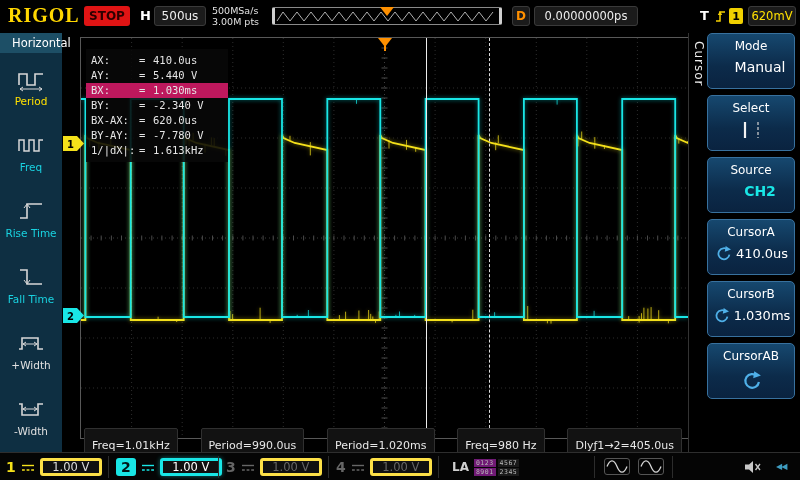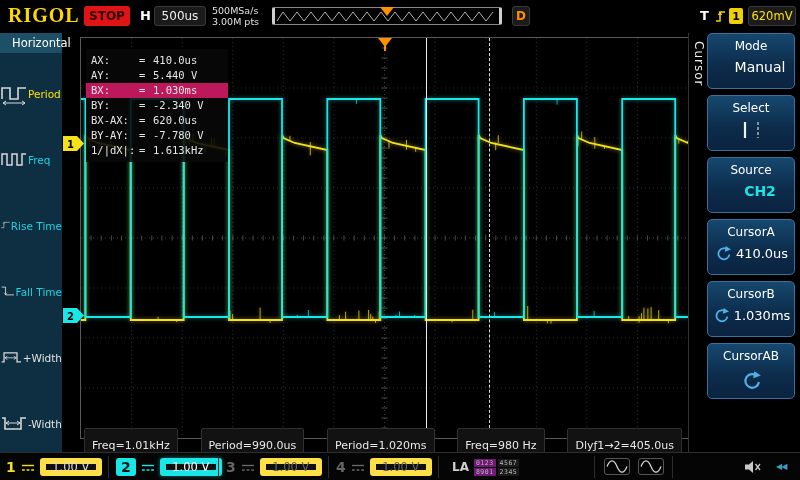--- a/index.html
+++ b/index.html
@@ -24,21 +24,21 @@
   #dlabel{left:512px;top:6px;width:18px;height:20px;color:#ff9000;font-weight:bold;}
   #delayval{left:534px;top:6px;width:104px;height:20px;font-size:11.5px;}
   #tlabel{left:700px;top:8px;font-size:13px;font-weight:bold;color:#fff;}
   #trigedge{left:714px;top:8px;}
   #trigsrc{left:729px;top:8px;width:14px;height:16px;background:#f0d000;color:#000;
            border-radius:2px;font-size:11px;font-weight:bold;display:flex;align-items:center;justify-content:center;}
   #triglevel{left:748px;top:6px;width:48px;height:20px;color:#ffe000;font-size:11.5px;}
   
   #leftmenu{left:0;top:33px;width:62px;height:419px;background:#0e2f42;}
   #leftmenu-title{height:20px;background:#1d4f66;color:#fff;font-size:11.5px;line-height:20px;padding-left:12px;}
-  .h-item{display:flex;align-items:center;margin-top:13px;height:53px;cursor:default;}
+  .h-item{display:flex;flex-direction:column;align-items:center;margin-top:13px;height:53px;cursor:default;}
   .h-lbl{font-size:10.5px;margin-top:3px;white-space:nowrap;}
   .c-y{color:#ffe000;} .c-c{color:#19d2e0;} .c-w{color:#e0e0e0;}
   
   #grid{left:80px;top:37px;width:607px;height:400px;border:1px solid #585858;box-sizing:content-box;}
   #cursor-a{top:0;width:1px;height:400px;background:#ececec;}
   #cursor-b{top:0;width:0;height:400px;border-left:1px dashed #dcdcdc;}
   #trig-tri{top:0;width:0;height:0;border-left:7px solid transparent;border-right:7px solid transparent;
             border-top:9px solid #ff9000;}
   #trig-stem{top:8px;width:2px;height:5px;background:#ff9000;}
   #readout{left:5px;top:11px;width:142px;background:rgba(8,8,8,0.88);padding:4px 0;}
@@ -50,21 +50,21 @@
   #ch2-trace,#ch2-spikes{filter:drop-shadow(0 0 2px rgba(0,230,230,.55));}
   
   #measbar{left:84px;top:438px;width:598px;height:14px;display:flex;justify-content:space-between;align-items:center;}
   .m-chip{background:#121212;border:1px solid #303030;border-radius:2px;padding:16px 7px;height:14px;
           display:flex;align-items:center;font-size:11px;color:#e8e8e8;white-space:nowrap;box-sizing:border-box;}
   
   #chbar{left:0;top:452px;width:800px;height:28px;background:#050505;border-top:1px solid #2e2e2e;box-sizing:border-box;}
   .ch{position:absolute;top:4px;height:20px;display:flex;align-items:center;gap:5px;}
   .chnum{font-size:14px;font-weight:bold;color:#f5e11a;}
   .chnum.sel{background:#19e6e6;color:#001416;padding:0 5px;border-radius:3px;height:18px;display:flex;align-items:center;}
-  .chval{width:62px;height:18px;border:6px solid #fde047;background:#101010;border-radius:3px;display:flex;
+  .chval{width:62px;height:18px;border:3px solid #fde047;background:#101010;border-radius:3px;display:flex;
          align-items:center;justify-content:center;font-size:11.5px;color:#dcdcdc;box-sizing:border-box;}
   .chval.selv{border-color:#19e6e6;box-shadow:0 0 5px rgba(25,230,230,.45);color:#fff;}
   .dim .chnum{color:#666;} .dim .chval{color:#666;}
   .vdiv{position:absolute;top:3px;width:1px;height:22px;background:#2c2c2c;}
   #la{left:452px;}
   #la-label{font-size:12px;font-weight:bold;color:#d0d0d0;}
   #la-grid{display:flex;flex-direction:column;gap:1px;}
   .la-row{display:flex;}
   .la-g{background:#701a75;color:#b8b8b8;font-family:"DejaVu Sans Mono","Liberation Mono",monospace;
         font-size:6.5px;line-height:8px;padding:0 2px;letter-spacing:.5px;}
@@ -98,20 +98,21 @@
       <div>500MSa/s</div>
       <div>3.00M pts</div>
     </div>
     <div id="membar" class="abs">
       <svg width="222" height="16">
         <path id="zigzag" fill="none" stroke="#b0b0b0" stroke-width="1" d="M2 13 L8 4 L15 13 L22 4 L29 13 L36 4 L43 13 L50 4 L57 13 L64 4 L71 13 L78 4 L85 13 L92 4 L99 13 L106 4 L113 13 L120 4 L127 13 L134 4 L141 13 L148 4 L155 13 L162 4 L169 13 L176 4 L183 13 L190 4 L197 13 L204 4 L211 13 L218 4"></path>
       </svg>
       <div id="memtri"></div>
     </div>
     <div id="dlabel" class="abs chip">D</div>
+    <div id="delayval" class="abs chip">0.00000000ps</div>
     <div id="tlabel" class="abs">T</div>
     <svg id="trigedge" class="abs" width="13" height="16">
       <path d="M2 13 H6 V4 H11" stroke="#f5d000" stroke-width="1.5" fill="none"></path>
       <polygon points="3.8,7 6,3 8.2,7" fill="#f5d000"></polygon>
     </svg>
     <div id="trigsrc" class="abs">1</div>
     <div id="triglevel" class="abs chip">620mV</div>
   </div>
 
   <div id="leftmenu" class="abs">

